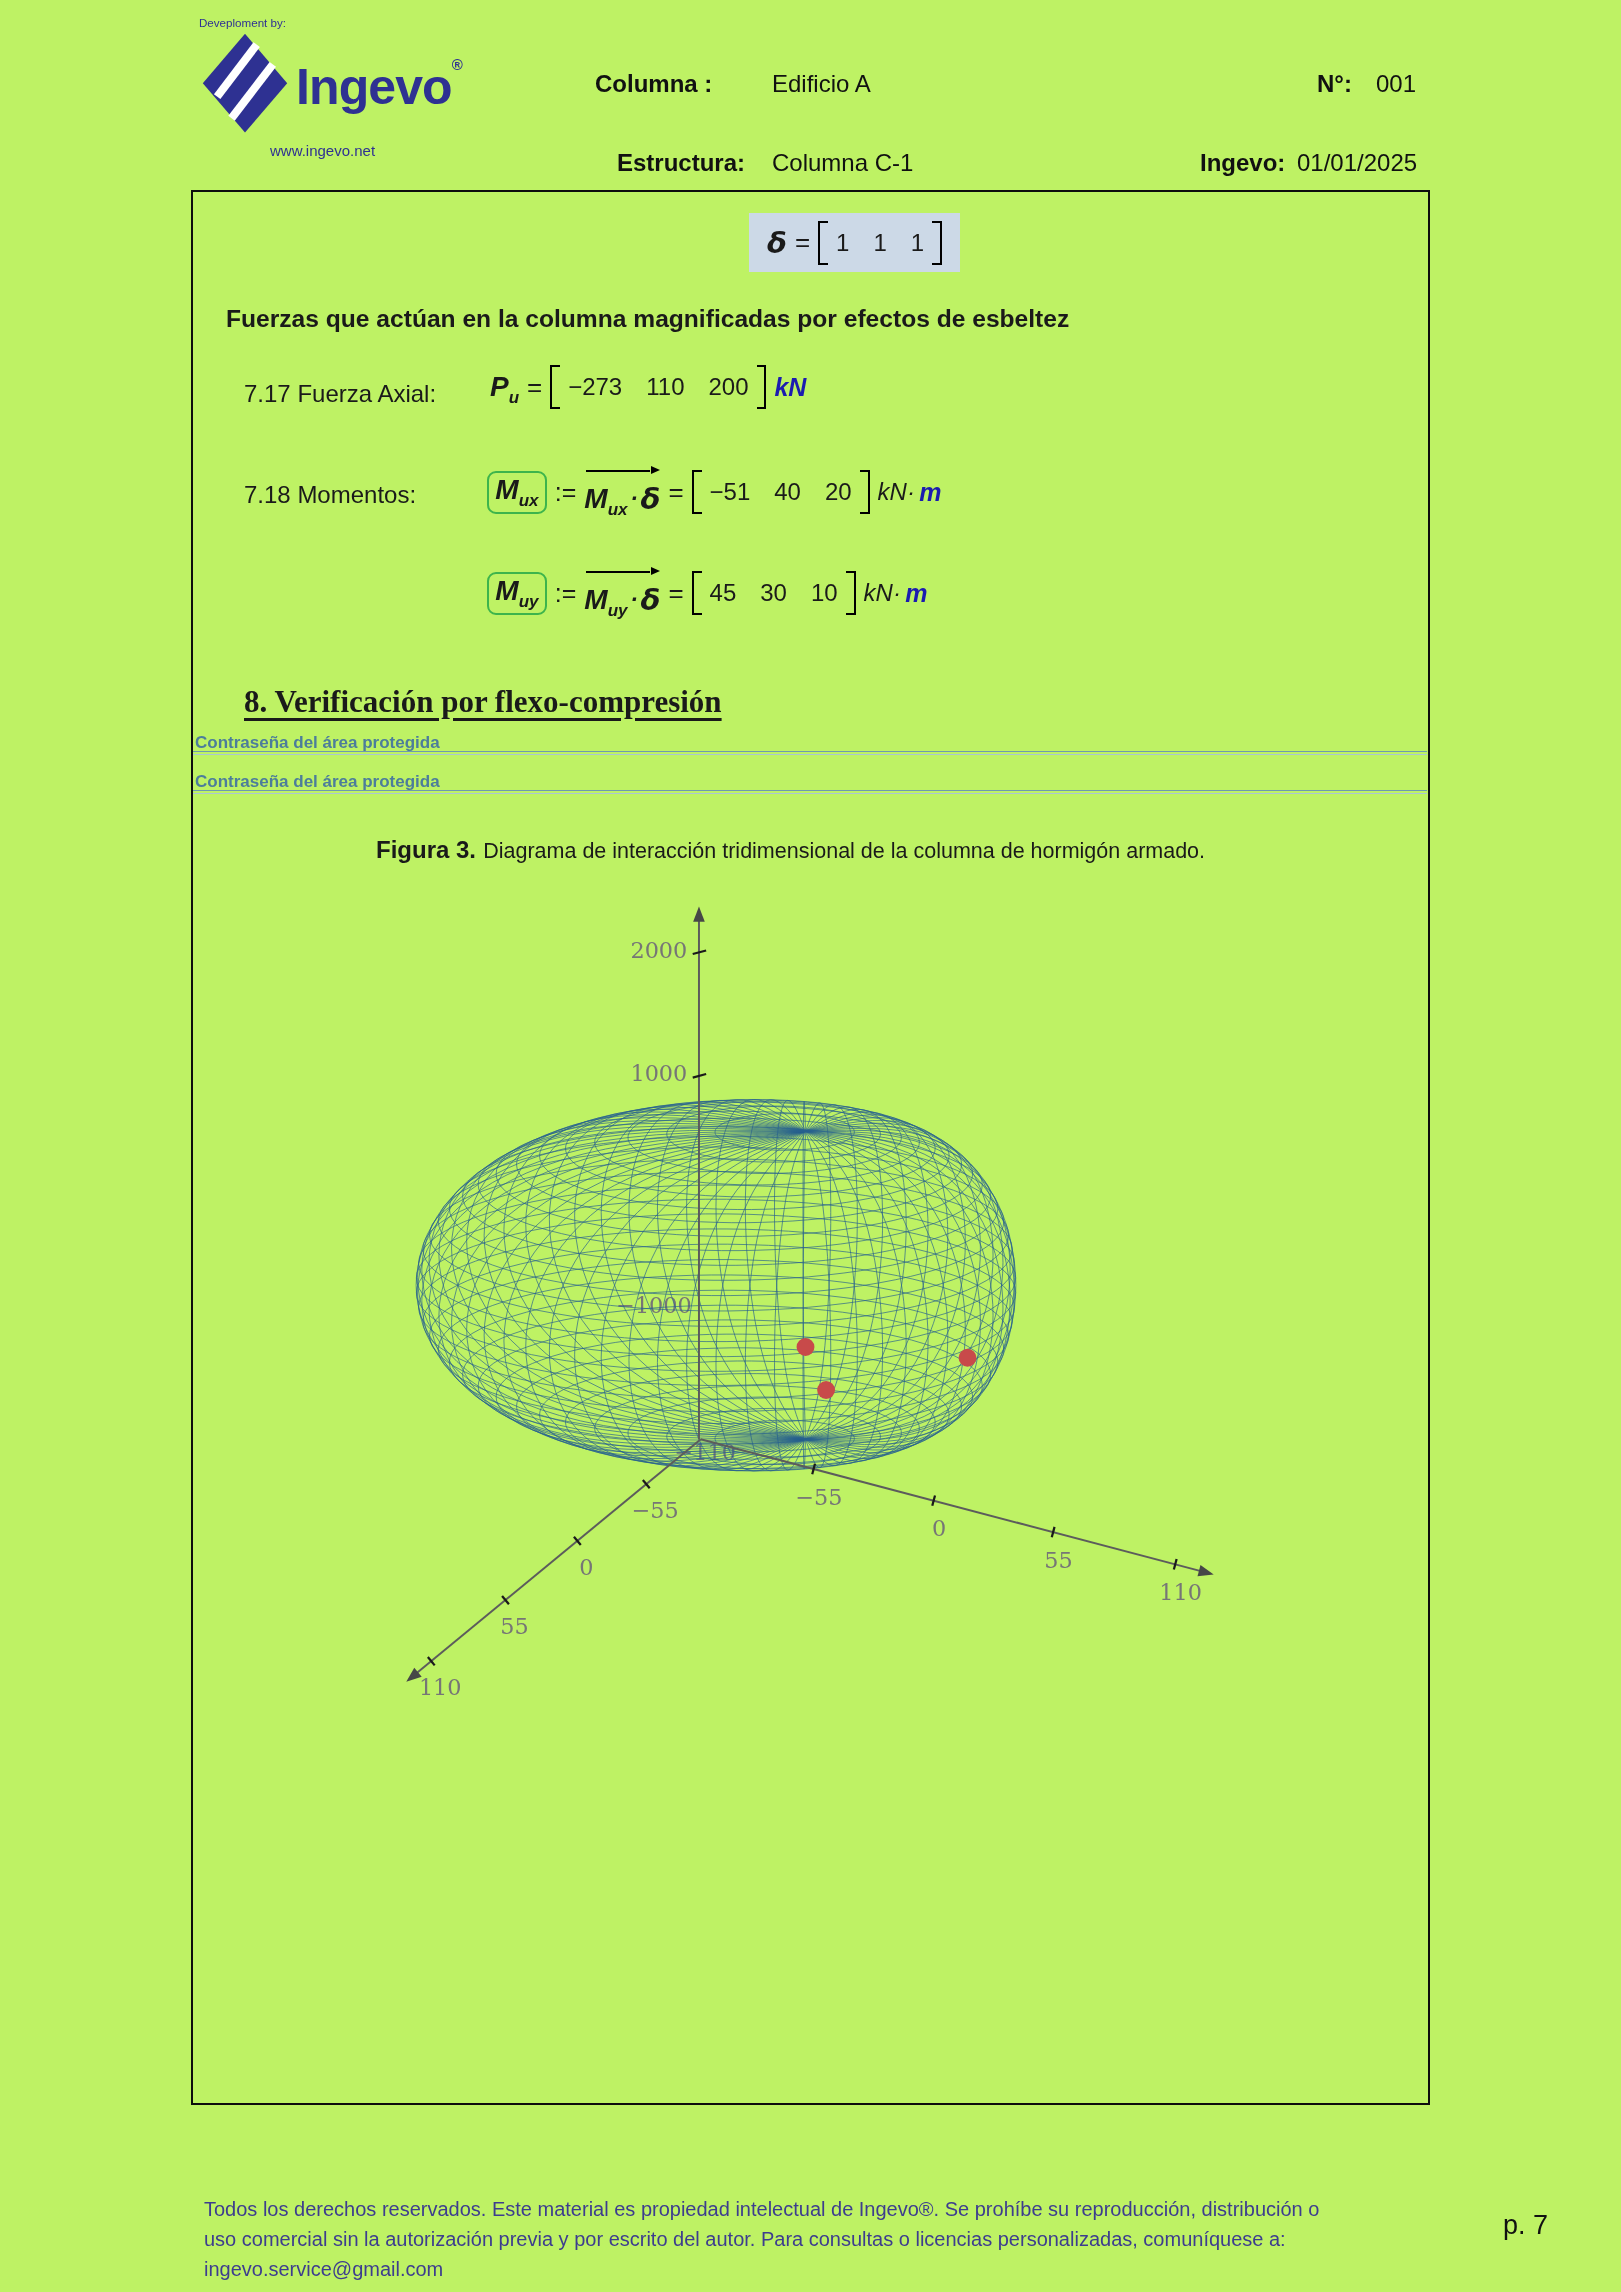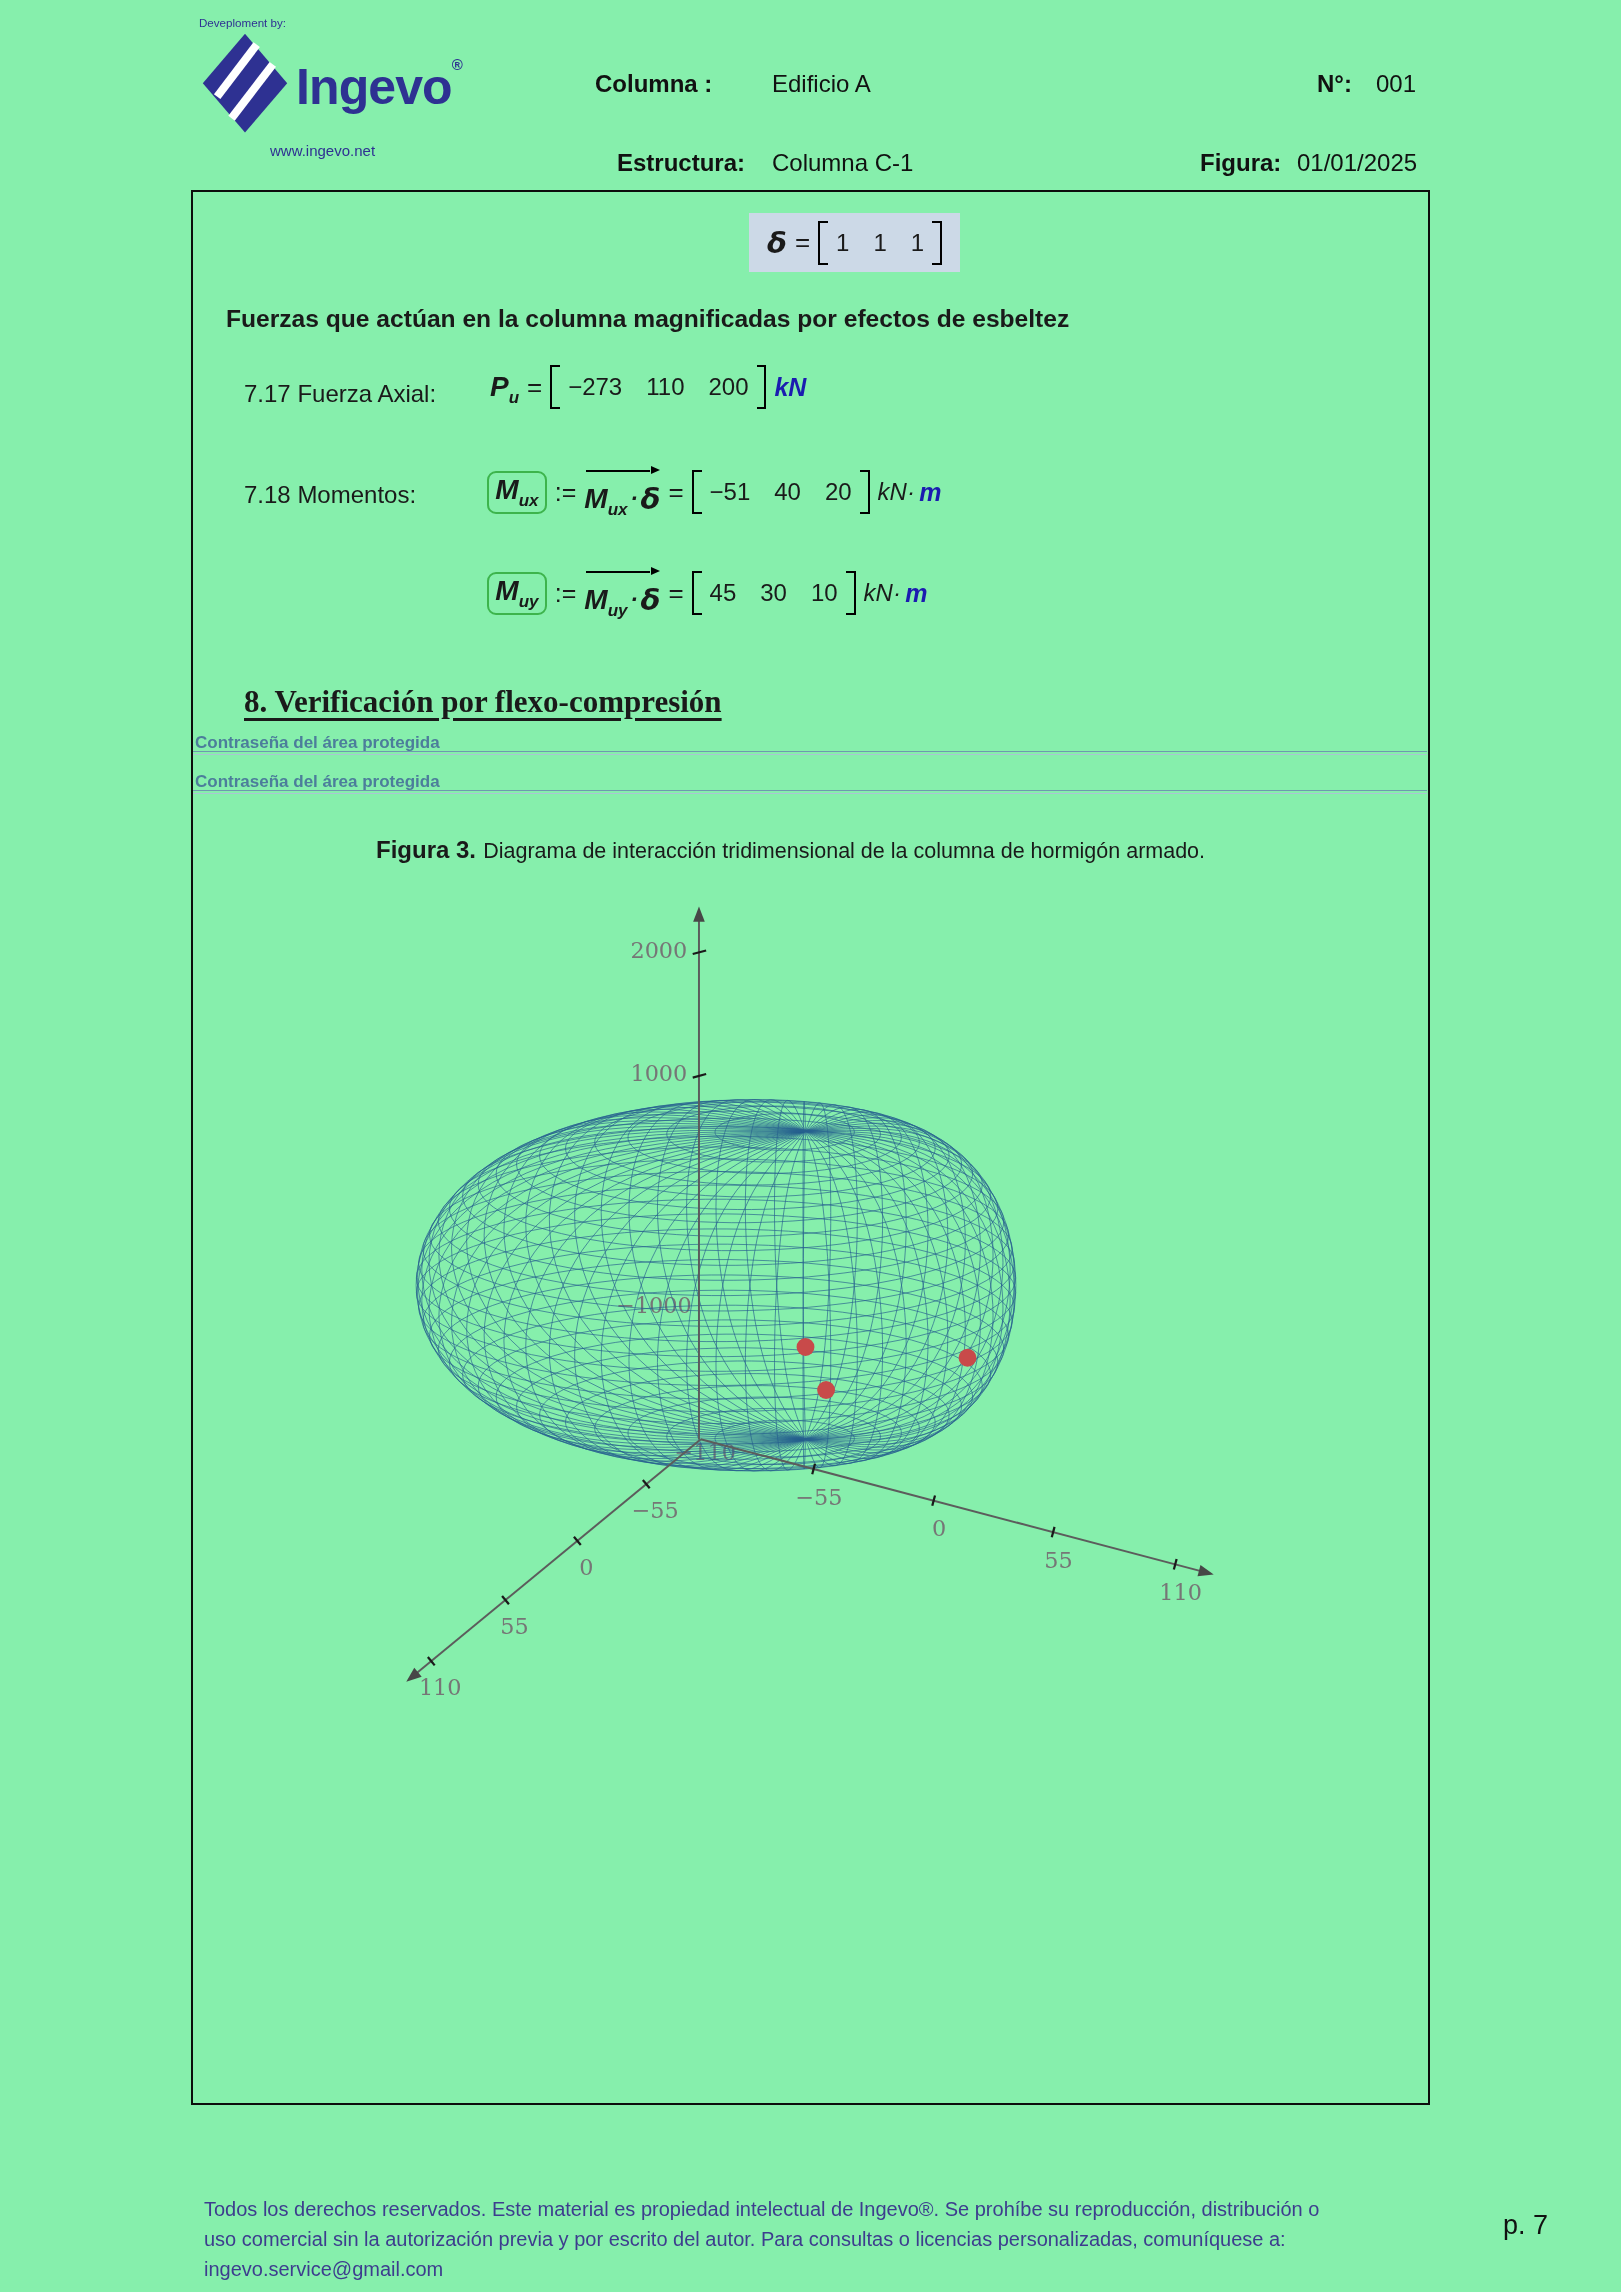--- a/index.html
+++ b/index.html
@@ -1,17 +1,17 @@
 <!DOCTYPE html>
 <html style="font-size:14.3px"><head>
 <meta charset="utf-8">
 <style>
   * { margin:0; padding:0; box-sizing:border-box; }
   body { background:#fff; }
-  .page { position:relative; width:1622px; height:2293px; background:#86efac;
+  .page { position:relative; width:1622px; height:2293px; background:#bef264;
           font-family:"Liberation Sans", sans-serif; color:#1a1a1a; overflow:hidden; }
 
   
   .devby { position:absolute; left:199px; top:16px; font-size:11.6px; color:#2e3192; }
   .logo-svg { position:absolute; left:201px; top:32px; }
   .brand { position:absolute; left:296px; top:56px; font-size:50px; font-weight:700;
            color:#2e3192; letter-spacing:-0.9px; }
   .brand sup { font-size:15px; vertical-align:34px; }
   .website { position:absolute; left:270px; top:142px; font-size:15px; color:#2e3192; }
   .hl { position:absolute; font-size:24px; font-weight:700; color:#111; }
@@ -79,21 +79,21 @@
   </svg>
   <div class="brand"><span>Ingevo</span><sup>®</sup></div>
   <div class="website">www.ingevo.net</div>
 
   <div class="hl" style="left:595px; top:70px;">Columna :</div>
   <div class="hv" style="left:772px; top:70px;text-align:right;">Edificio A</div>
   <div class="hl" style="left:1317px; top:70px;">N°:</div>
   <div class="hv" style="left:1376px; top:70px;">001</div>
   <div class="hl" style="left:617px; top:149px;">Estructura:</div>
   <div class="hv" style="left:772px; top:149px;">Columna C-1</div>
-  <div class="hl" style="left:1200px; top:149px;">Figura:</div>
+  <div class="hl" style="left:1200px; top:149px;">Ingevo:</div>
   <div class="hv" style="left:1297px; top:149px;">01/01/2025</div>
 
   <div class="mainbox"></div>
 
   <div class="deltabox">
     <span class="bdelta">δ</span>
     <span class="eq">=</span>
     <span class="mtx">
       <span class="br l"></span>
       <span class="vals">

